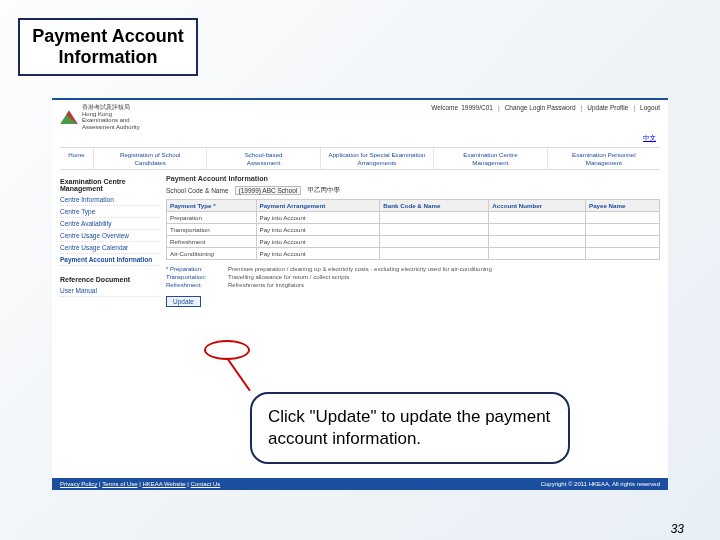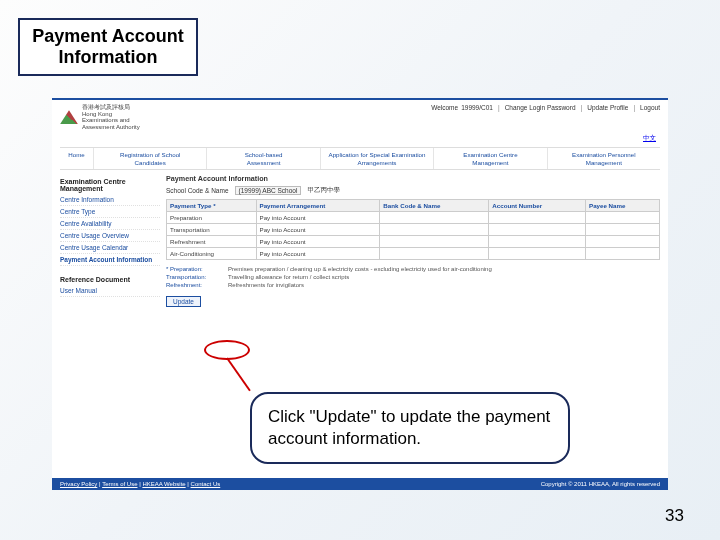--- a/index.html
+++ b/index.html
@@ -108,22 +108,23 @@
     border: 2.5px solid #1a2a5a;
     border-radius: 18px;
     background:#fff;
     padding: 12px 16px;
     font-size: 17px;
     line-height:1.3;
     z-index:5;
   }
   .page-num {
     position:absolute;
-    right: 36px; bottom: 14px;
-    font-size: 17px;
+    right: 36px; bottom: 4px;
+    font-size: 12px;
+    font-style: italic;
   }
   .footer {
     position:absolute; bottom:0; left:0; right:0;
     background:#1c4ea0; color:#fff;
     font-size:6px; padding:3px 8px;
     display:flex; justify-content:space-between;
   }
   .footer a { color:#fff; }
   .sep { padding:0 2px; color:#888;}
 </style>

